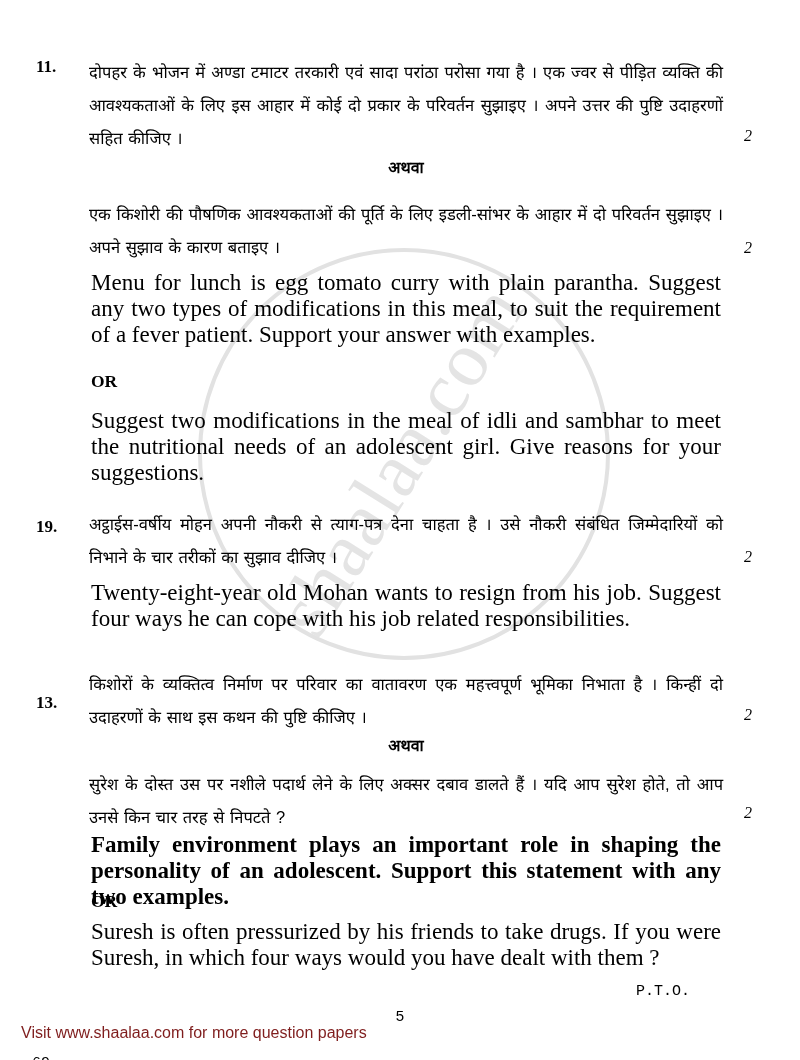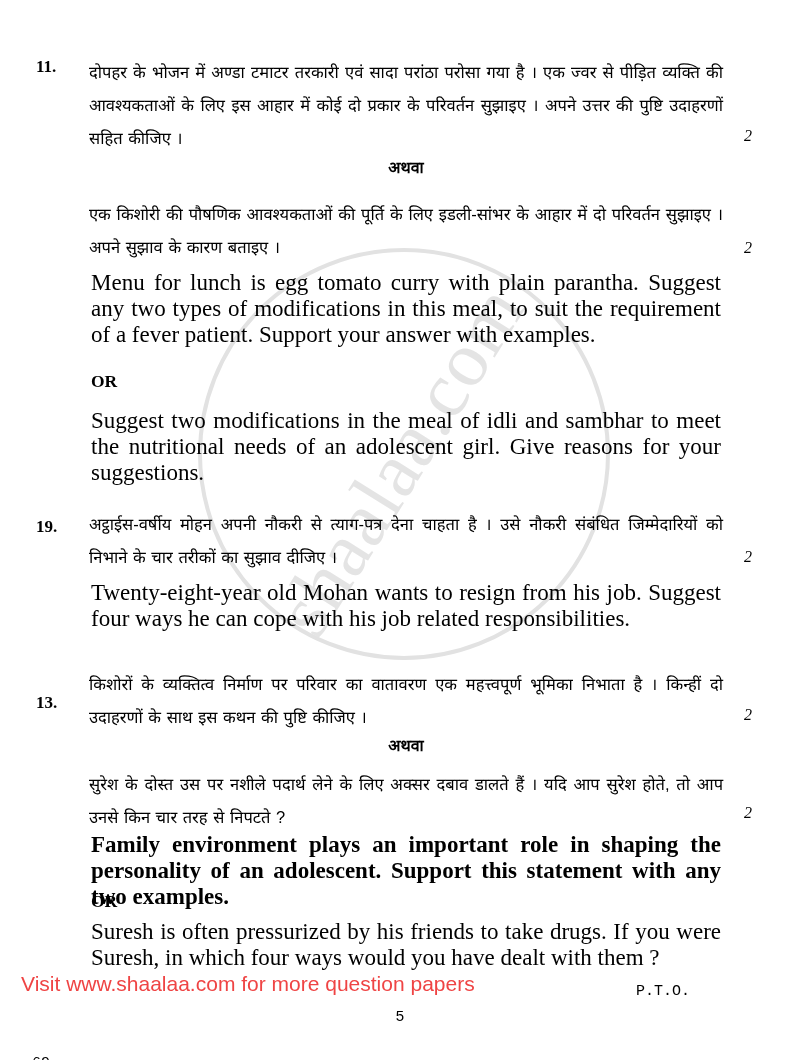--- a/index.html
+++ b/index.html
@@ -141,25 +141,25 @@
     position: absolute;
     right: 34px;
     top: 984px;
     font-family: Liberation Mono, monospace;
     font-size: 15px;
     line-height: 1;
   }
   .footer-banner {
     position: absolute;
     left: 21px;
-    top: 972px;
-    font-family: "Liberation Sans", "DejaVu Sans", sans-serif;
-    font-size: 21px;
+    top: 1024px;
+    font-family: "Liberation Sans", "DejaVu Sans", sans-serif;
+    font-size: 16px;
     line-height: 1.15;
-    color: #ef4444;
+    color: #7f1d1d;
     white-space: nowrap;
     z-index: 5;
   }
 </style>
 </head>
 <body>
 
 <div id="watermark">
   <div class="wm-circle"></div>
   <div class="wm-text">shaalaa.com</div>

